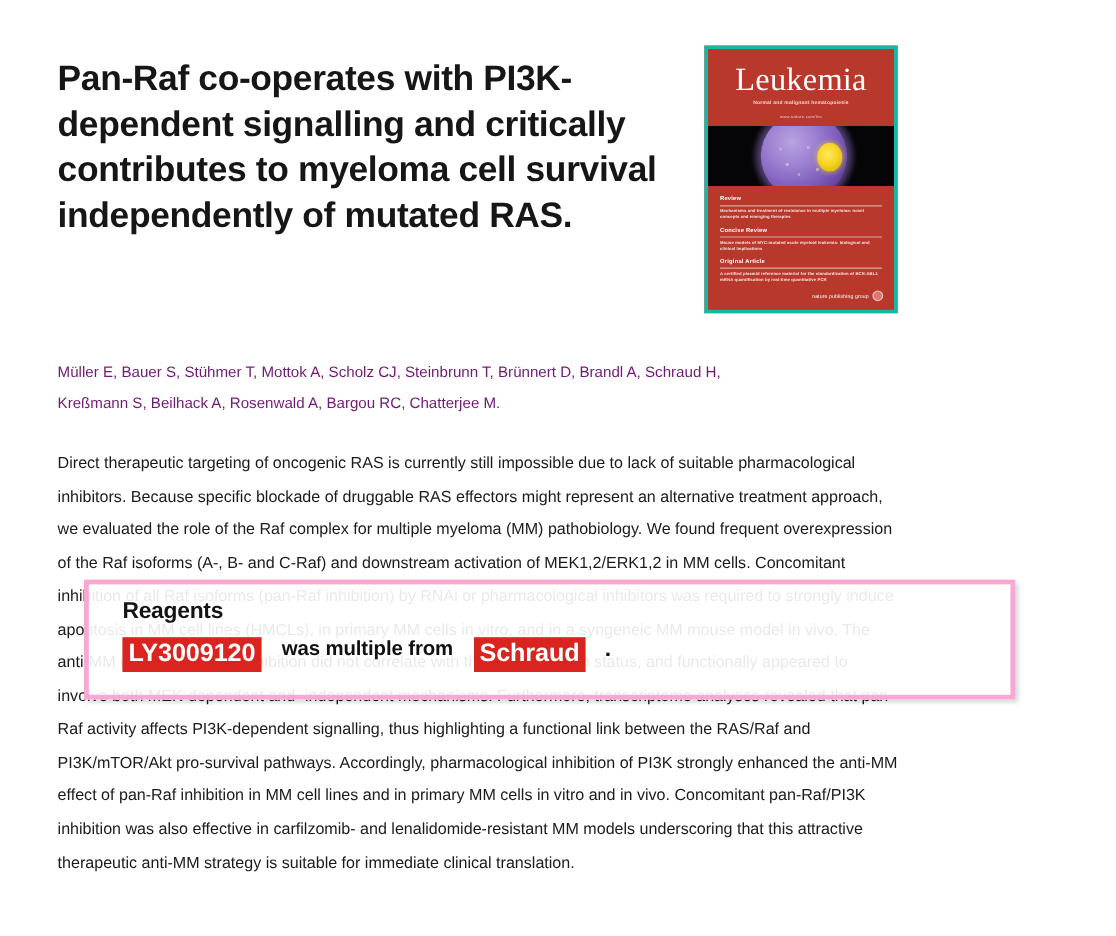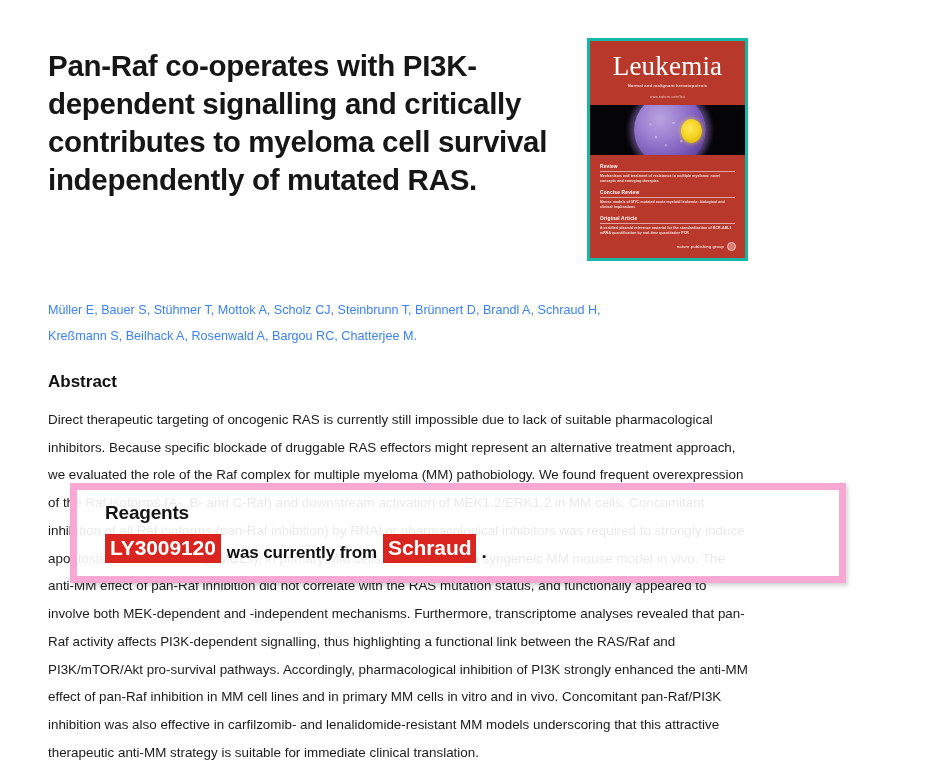--- a/index.html
+++ b/index.html
@@ -181,21 +181,21 @@
     border-radius: 50%;
     background: #d97a6e;
     border: 0.6px solid #f0c6bf;
   }
 
   
   .authors {
     padding: 36px 48px 0 48px;
     font-size: 12.6px;
     line-height: 2.1;
-    color: #3b82f6;
+    color: #701a75;
     max-width: 700px;
   }
 
   
   .abstract-wrap {
     padding: 22px 48px 0 48px;
   }
   .abstract-heading {
     font-size: 17px;
     font-weight: bold;
@@ -211,39 +211,39 @@
   }
 
   
   .overlay {
     position: absolute;
     left: 70px;
     top: 483px;
     width: 776px;
     height: 100px;
     background: rgba(255,255,255,0.90);
-    border: 7px solid #f9a8d4;
+    border: 4px solid #f9a8d4;
     box-shadow: 2px 3px 4px rgba(0,0,0,0.17);
     padding: 12px 0 0 28px;
     z-index: 20;
   }
   .overlay-title {
     font-size: 19px;
     font-weight: bold;
     color: #141414;
     margin: 0 0 10px 0;
     letter-spacing: -0.2px;
   }
   .overlay-line {
     font-size: 18px;
     font-weight: bold;
     color: #111111;
     display: flex;
-    align-items: flex-end;
-    gap: 0;
+    align-items: flex-start;
+    gap: 11px;
     white-space: nowrap;
     letter-spacing: -0.1px;
   }
   .hl {
     background: #d9241f;
     color: #ffffff;
     font-weight: bold;
     padding: 2px 5px 3px 5px;
     display: inline-block;
     line-height: 1.12;
@@ -302,27 +302,26 @@
         <span class="npg-text">nature publishing group</span>
         <span class="npg-mark"></span>
       </div>
 
     </div>
   </div>
 
   <div class="authors">Müller E, Bauer S, Stühmer T, Mottok A, Scholz CJ, Steinbrunn T, Brünnert D, Brandl A, Schraud H, Kreßmann S, Beilhack A, Rosenwald A, Bargou RC, Chatterjee M.</div>
 
   <div class="abstract-wrap">
-    <div class="abstract-heading">Abstract</div>
     <div class="abstract-body">Direct therapeutic targeting of oncogenic RAS is currently still impossible due to lack of suitable pharmacological inhibitors. Because specific blockade of druggable RAS effectors might represent an alternative treatment approach, we evaluated the role of the Raf complex for multiple myeloma (MM) pathobiology. We found frequent overexpression of the Raf isoforms (A-, B- and C-Raf) and downstream activation of MEK1,2/ERK1,2 in MM cells. Concomitant inhibition of all Raf isoforms (pan-Raf inhibition) by RNAi or pharmacological inhibitors was required to strongly induce apoptosis in MM cell lines (HMCLs), in primary MM cells in vitro, and in a syngeneic MM mouse model in vivo. The anti-MM effect of pan-Raf inhibition did not correlate with the RAS mutation status, and functionally appeared to involve both MEK-dependent and -independent mechanisms. Furthermore, transcriptome analyses revealed that pan-Raf activity affects PI3K-dependent signalling, thus highlighting a functional link between the RAS/Raf and PI3K/mTOR/Akt pro-survival pathways. Accordingly, pharmacological inhibition of PI3K strongly enhanced the anti-MM effect of pan-Raf inhibition in MM cell lines and in primary MM cells in vitro and in vivo. Concomitant pan-Raf/PI3K inhibition was also effective in carfilzomib- and lenalidomide-resistant MM models underscoring that this attractive therapeutic anti-MM strategy is suitable for immediate clinical translation.</div>
   </div>
 
   <div class="overlay">
     <div class="overlay-title">Reagents</div>
     <div class="overlay-line">
       <span class="hl hl-lg">LY3009120</span>
-      <span class="plain-mid">was currently from</span>
+      <span class="plain-mid">was multiple from</span>
       <span class="hl hl-lg">Schraud</span>
       <span class="period">.</span>
     </div>
   </div>
 
 </div>
 
 </body></html>

